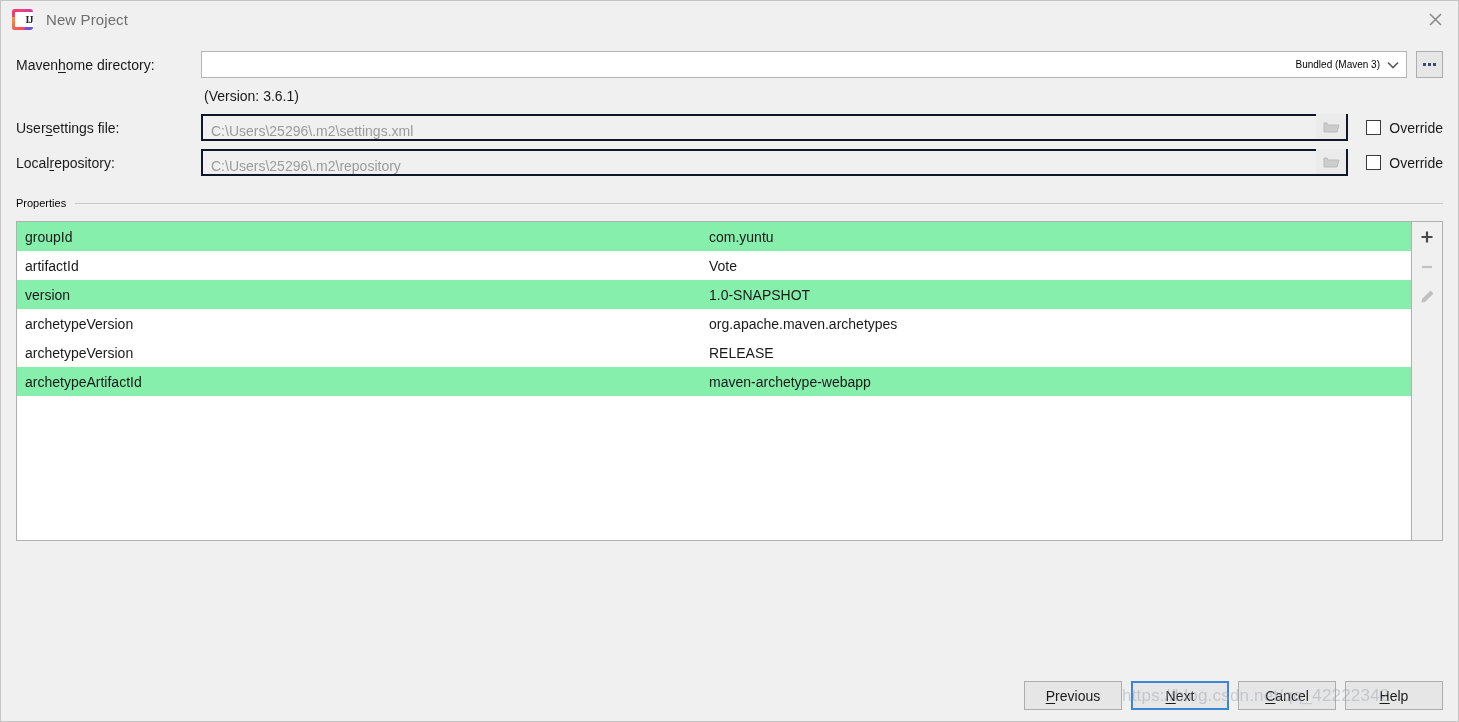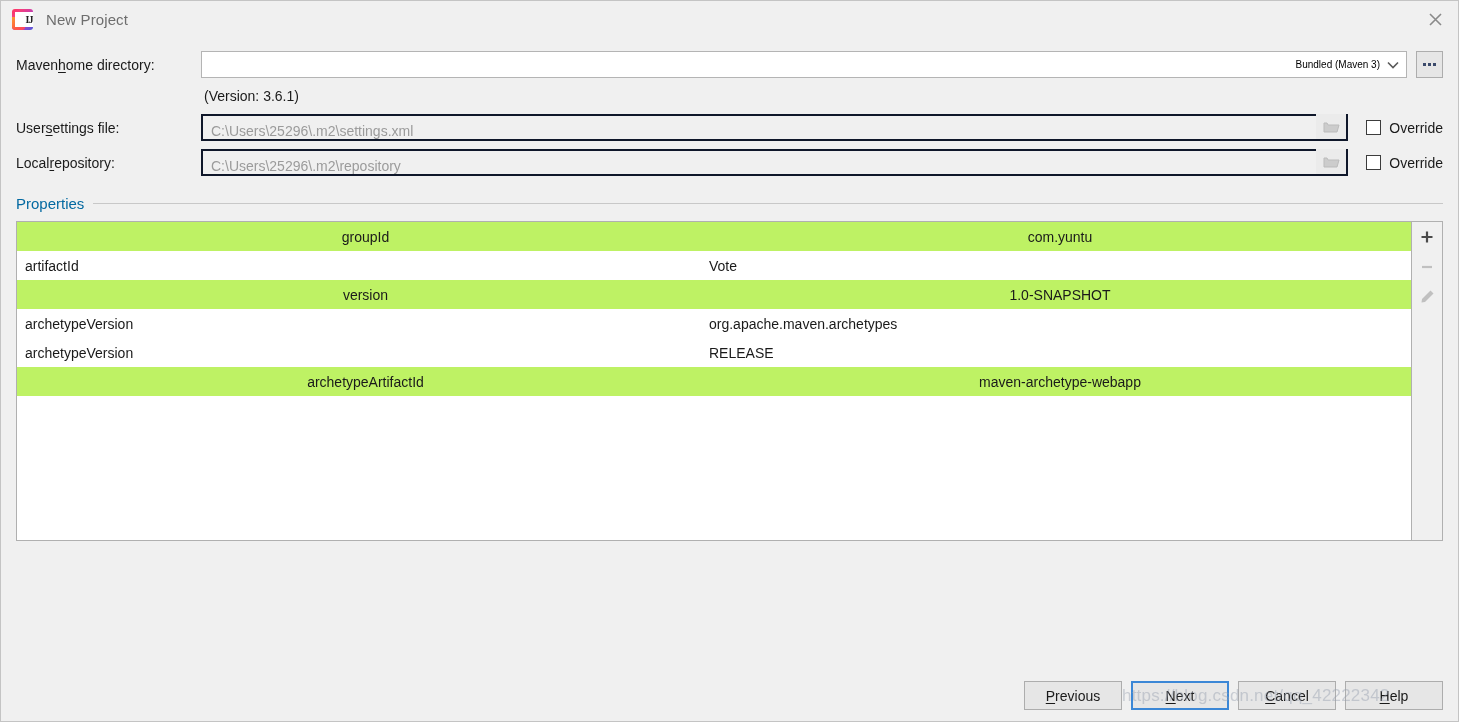--- a/index.html
+++ b/index.html
@@ -225,22 +225,22 @@
   .group {
     margin-top: 14px;
   }
   .group-header {
     display: flex;
     align-items: center;
     gap: 9px;
     height: 18px;
   }
   .group-title {
-    font-size: 15px;
-    color: #0369a1;
+    font-size: 11px;
+    color: #000000;
     white-space: nowrap;
   }
   .group-line {
     flex: 1 1 auto;
     height: 1px;
     background: #c8c8c8;
   }
 
   .table-wrap {
     display: flex;
@@ -255,21 +255,21 @@
     border-right: none;
     overflow: hidden;
     position: relative;
   }
 
   .prop-row {
     display: flex;
     height: 29px;
     align-items: center;
   }
-  .prop-row.odd  { background: #bef264; text-align: center; }
+  .prop-row.odd  { background: #86efac; }
   .prop-row.even { background: #ffffff; }
 
   .prop-key {
     width: 689px;
     flex: 0 0 689px;
     padding-left: 8px;
     font-size: 14px;
     color: #1a1a1a;
     overflow: hidden;
     white-space: nowrap;

